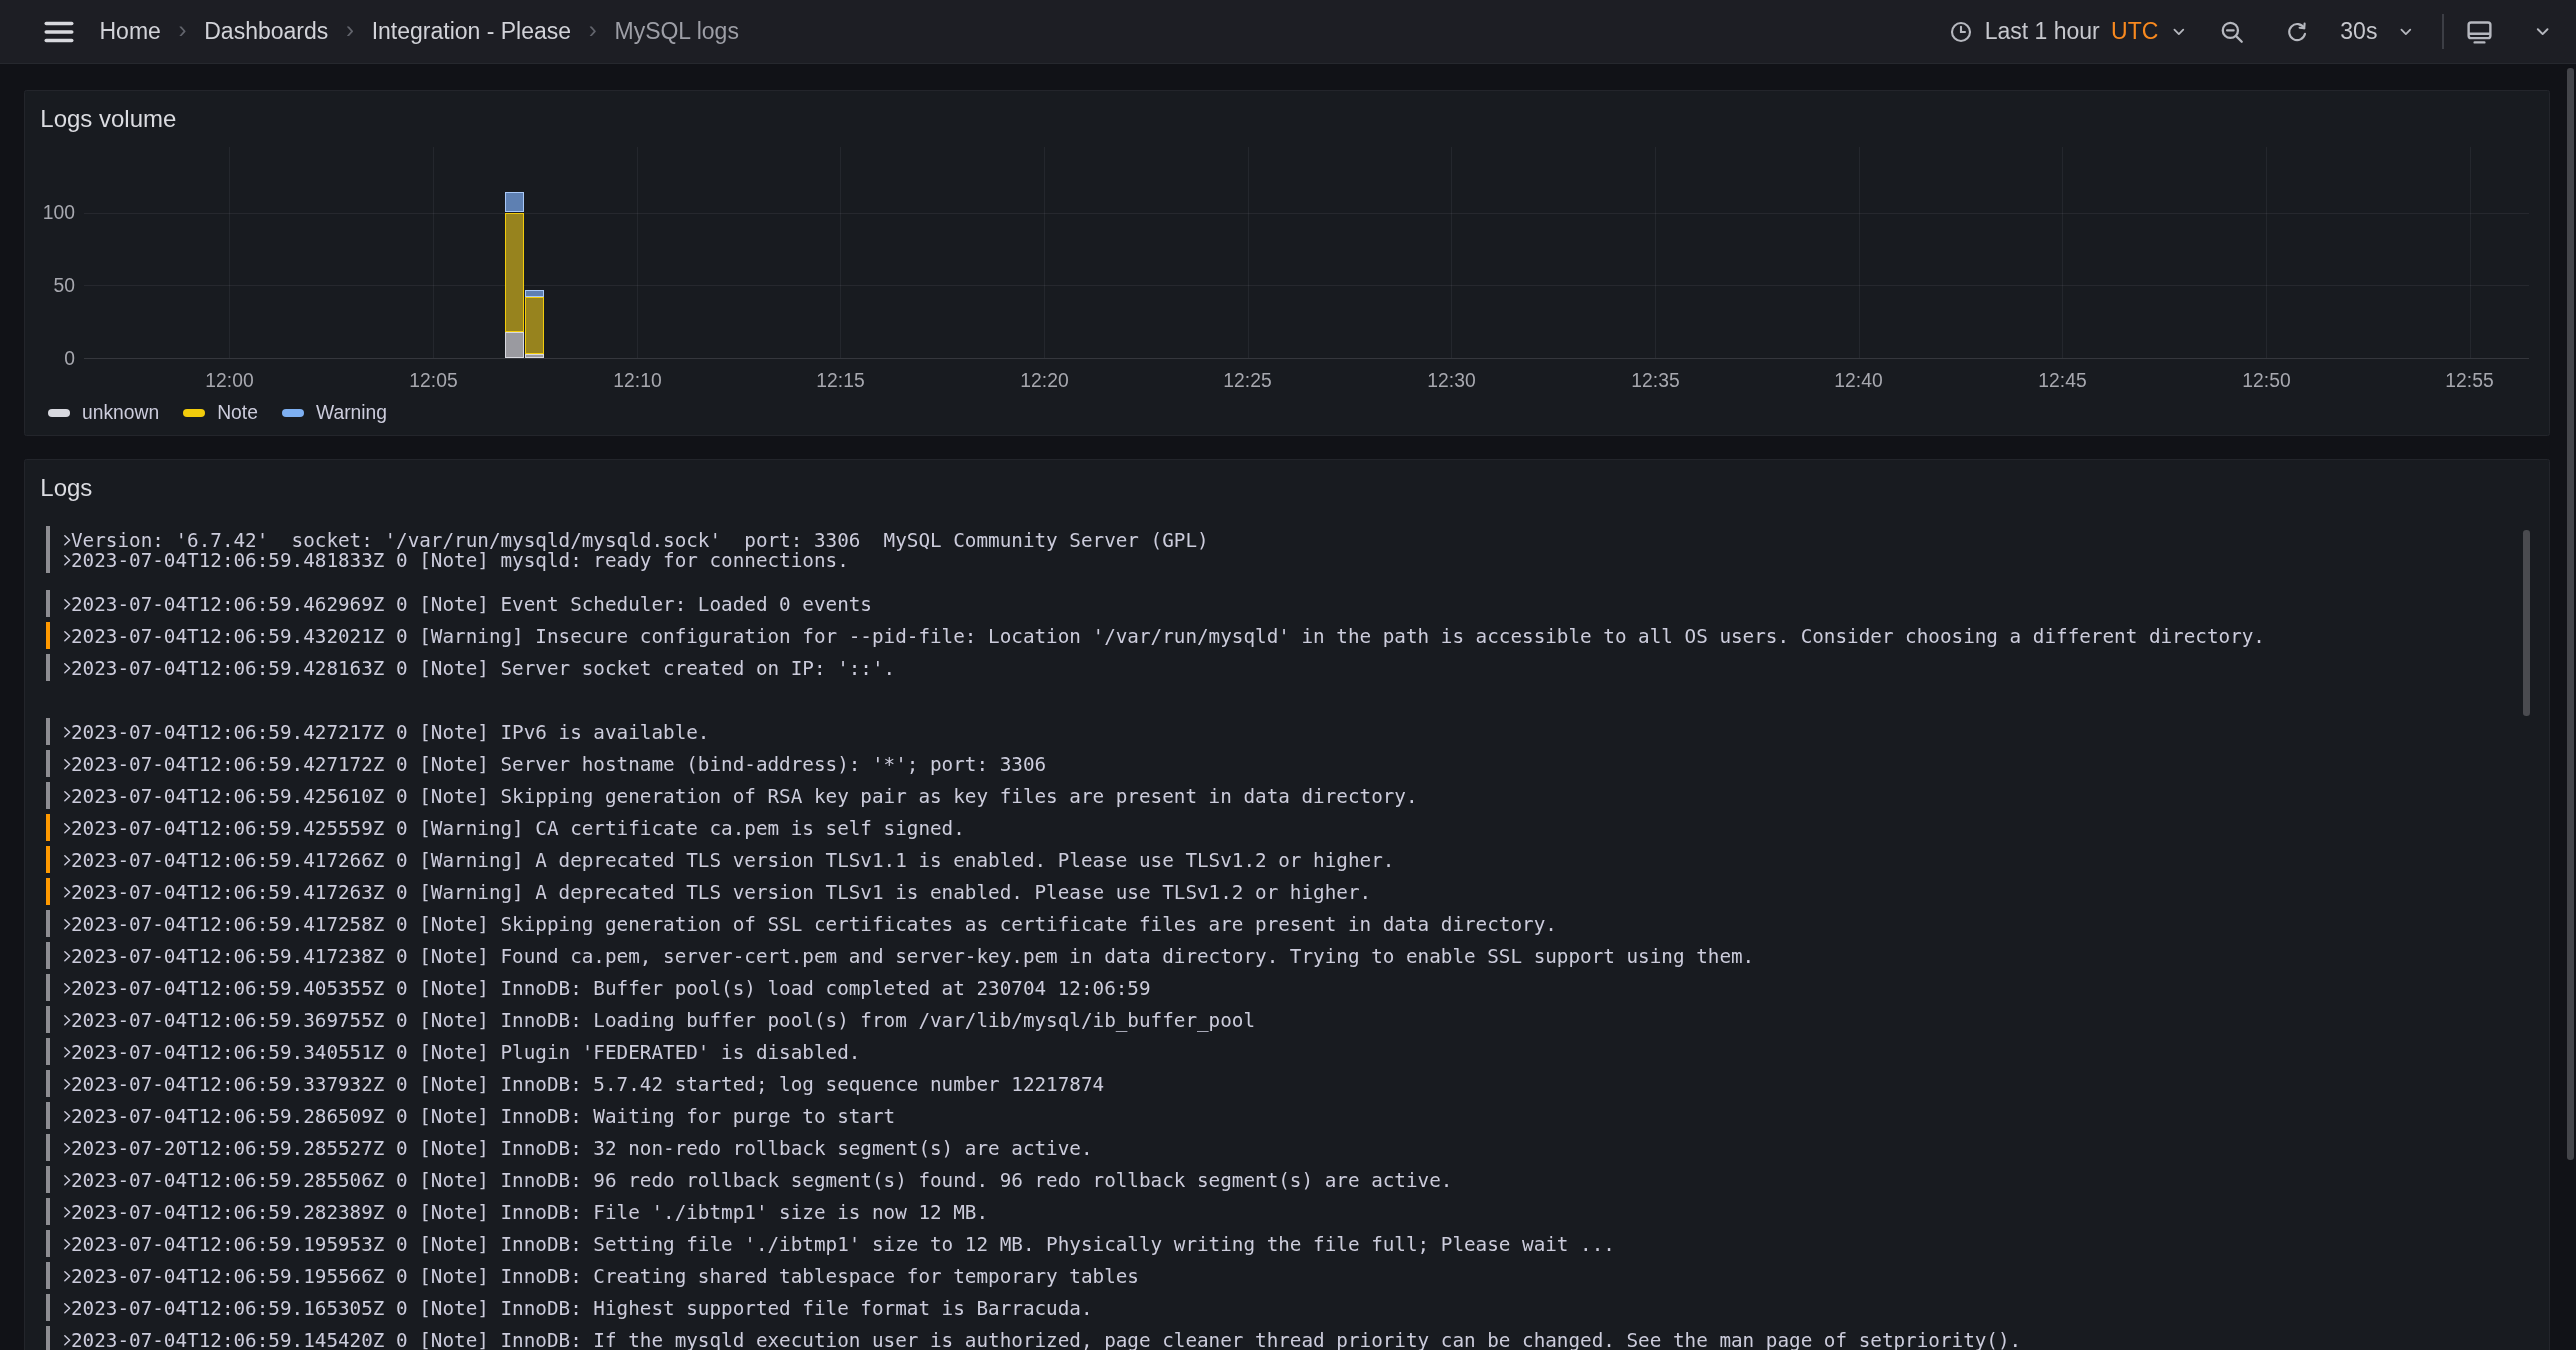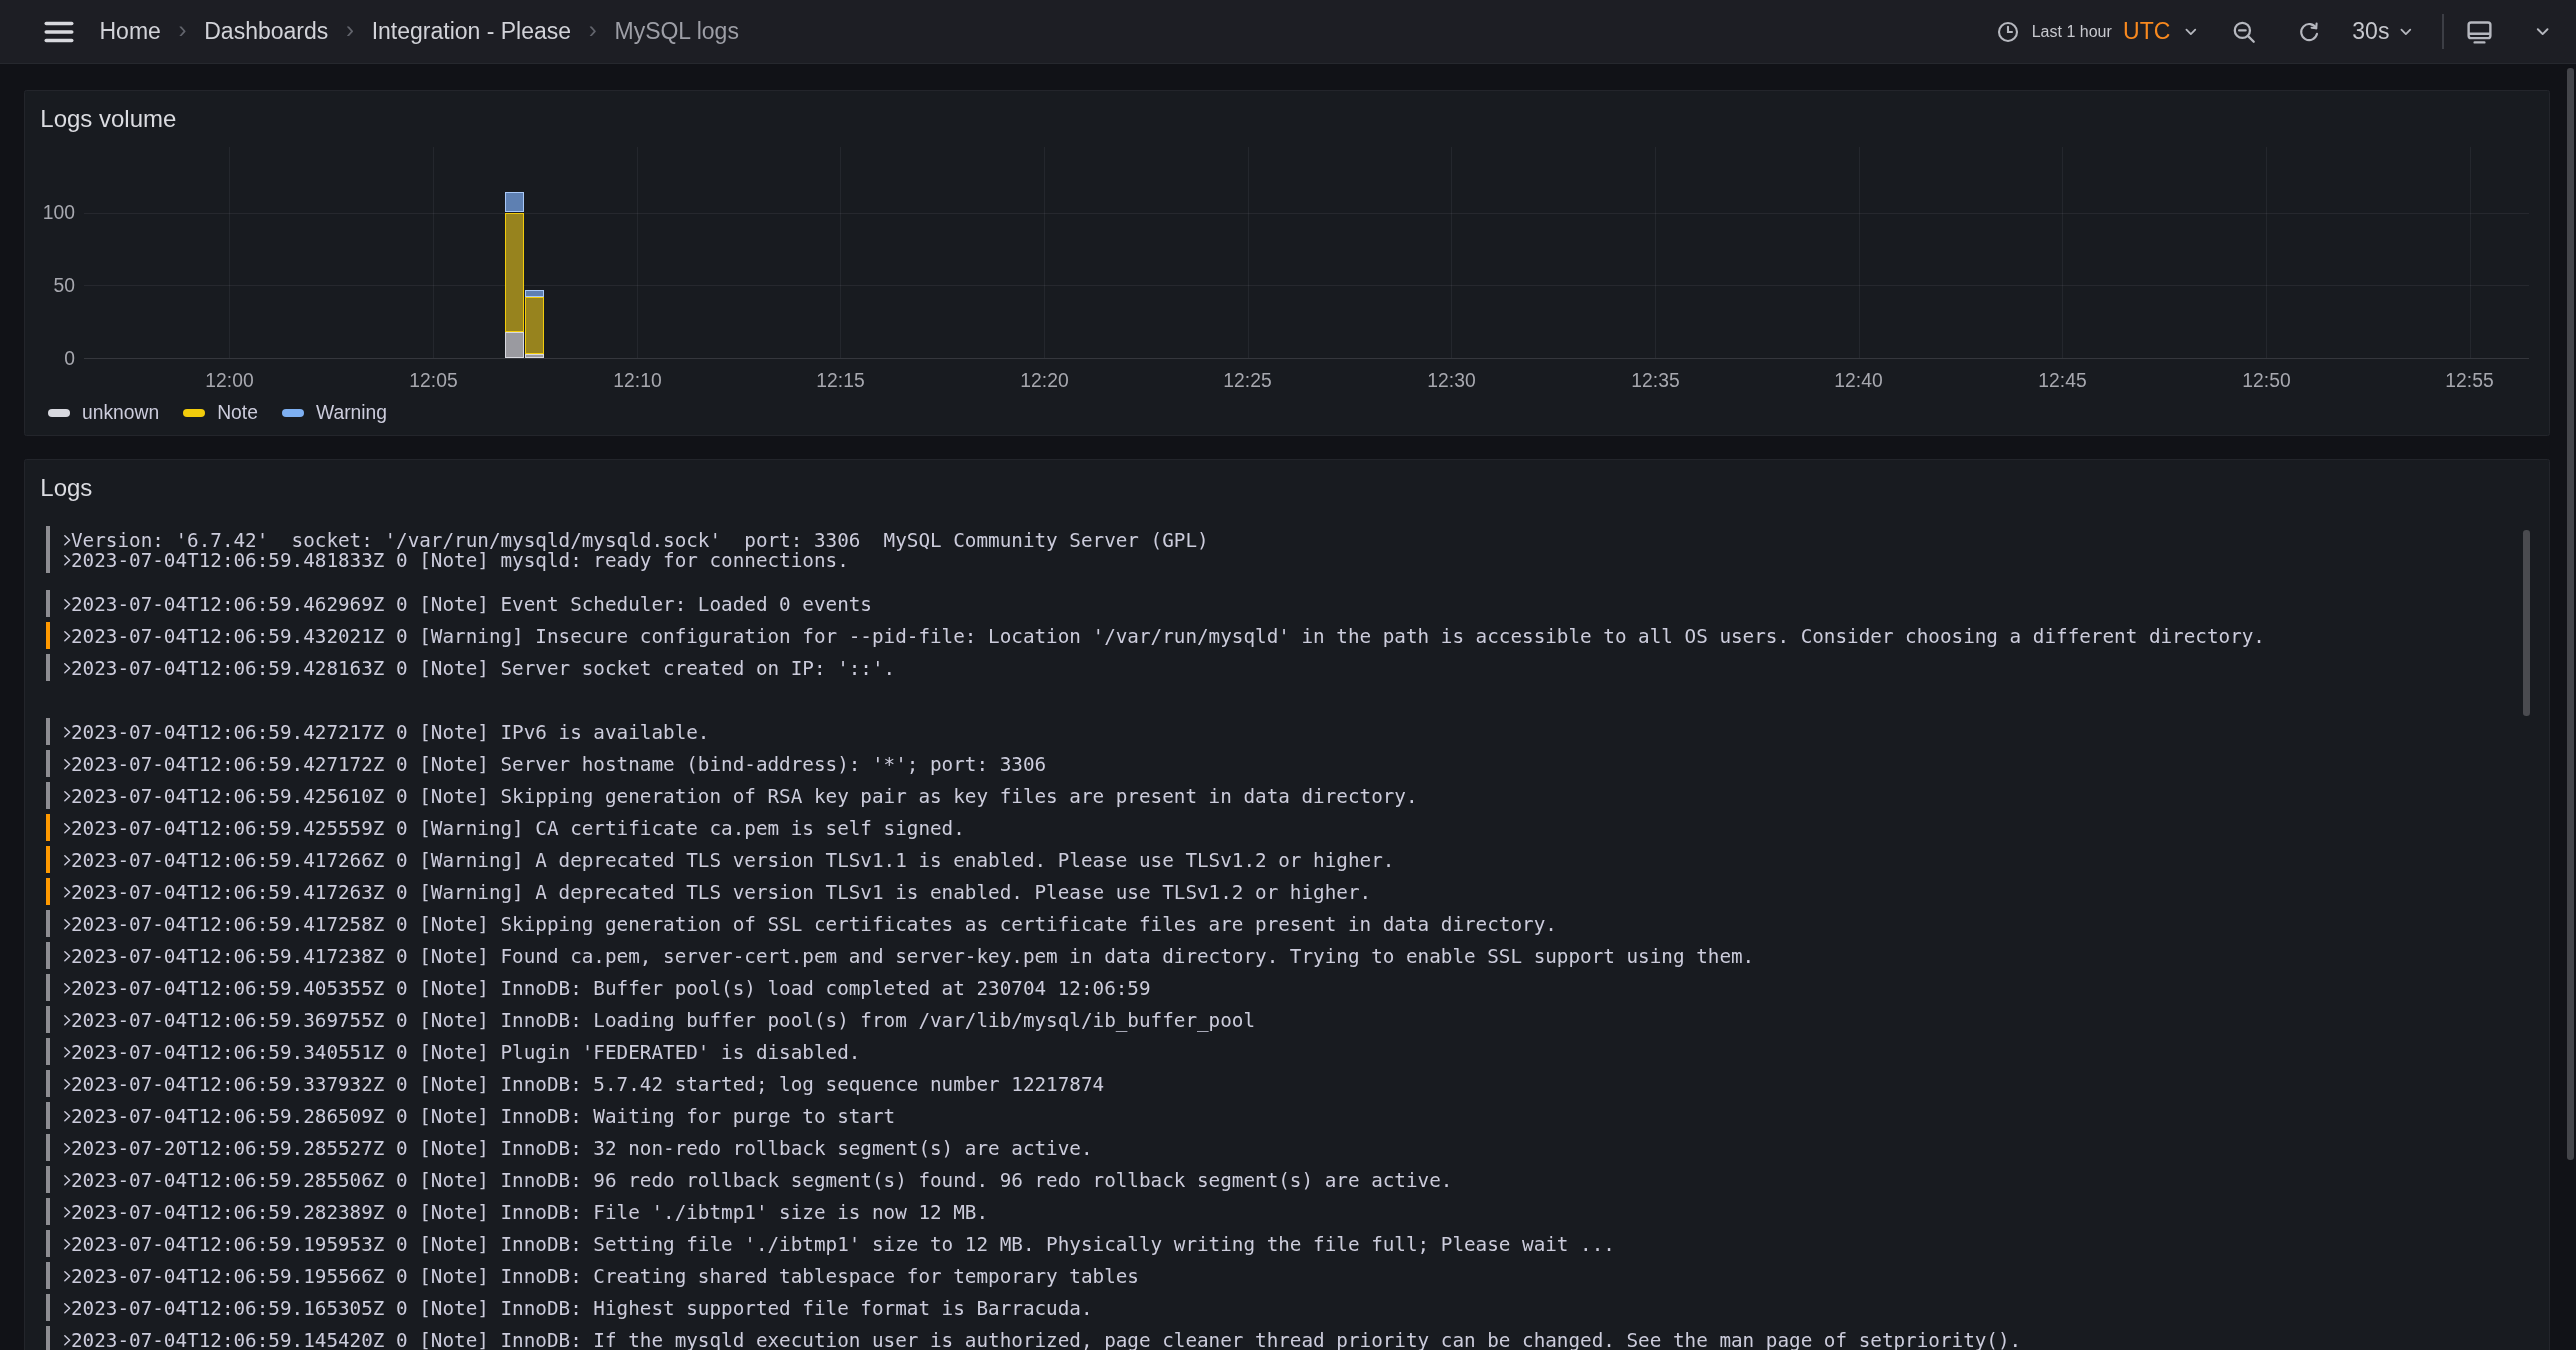--- a/index.html
+++ b/index.html
@@ -9,21 +9,21 @@
   .nav{position:absolute;left:0;top:0;width:2576px;height:64px;background:#1d1e24;
     border-bottom:0.8px solid #26282e;display:flex;align-items:center;}
   .nav-left{display:flex;align-items:center;gap:22.5px;padding-left:40px;}
   .menu-btn{width:37px;height:37px;display:flex;align-items:center;justify-content:center;cursor:pointer;}
   .crumbs{display:flex;align-items:center;gap:17.7px;font-size:23px;}
   .crumb{color:#d2d3d9;cursor:pointer;}
   .crumb.current{color:#9d9ea6;}
   .crumb-sep{color:#62646c;font-size:24px;transform:translateY(-1.6px);}
   .nav-right{margin-left:auto;display:flex;align-items:center;padding-right:24px;}
   .tp{display:flex;align-items:center;gap:11.3px;cursor:pointer;}
-  .tp-label{color:#c7c8ce;font-size:16px;font-weight:500;text-align:center;}
+  .tp-label{color:#c7c8ce;font-size:23px;font-weight:500;text-align:center;}
   .tp-tz{color:#f8891f;font-size:23px;font-weight:500;}
   .icon-btn{display:flex;align-items:center;justify-content:center;cursor:pointer;}
   .refresh-label{color:#c7c8ce;font-size:23px;font-weight:500;}
   .v-divider{width:1.6px;height:35px;background:#3c3e45;margin:0 21px 0 27px;}
   
   .panel{position:absolute;background:#181b20;border:0.8px solid #23252b;border-radius:2.4px;}
   #panel-volume{left:24px;top:90px;width:2526px;height:346px;}
   #panel-logs{left:24px;top:459px;width:2526px;height:918px;}
   .panel-title{position:absolute;left:15.3px;top:13.7px;font-size:24px;font-weight:500;color:#dbdce1;}
   
@@ -93,21 +93,21 @@
       </svg>
     </div>
 
     <div class="icon-btn" style="margin-left:40px;">
       <svg width="24" height="24" viewBox="0 0 24 24" fill="none" stroke="#b6b8bf" stroke-width="2.1" stroke-linecap="round" stroke-linejoin="round">
         <path d="M19.2 8.2 A8 8 0 1 0 20 13.8"></path>
         <polyline points="19.6,3.6 19.2,8.3 14.6,7.7"></polyline>
       </svg>
     </div>
 
-    <div class="tp" style="margin-left:31px;gap:8px;">
+    <div class="tp" style="margin-left:31px;gap:20px;">
       <span class="refresh-label">30s</span>
       <svg width="17.7" height="17.7" viewBox="0 0 24 24" fill="none" stroke="#b6b8bf" stroke-width="2.4" stroke-linecap="round" stroke-linejoin="round">
         <polyline points="6,9 12,15 18,9"></polyline>
       </svg>
     </div>
 
     <div class="v-divider"></div>
 
     <div class="icon-btn">
       <svg width="29" height="29" viewBox="0 0 24 24" fill="none" stroke="#b6b8bf" stroke-width="2" stroke-linecap="round">

